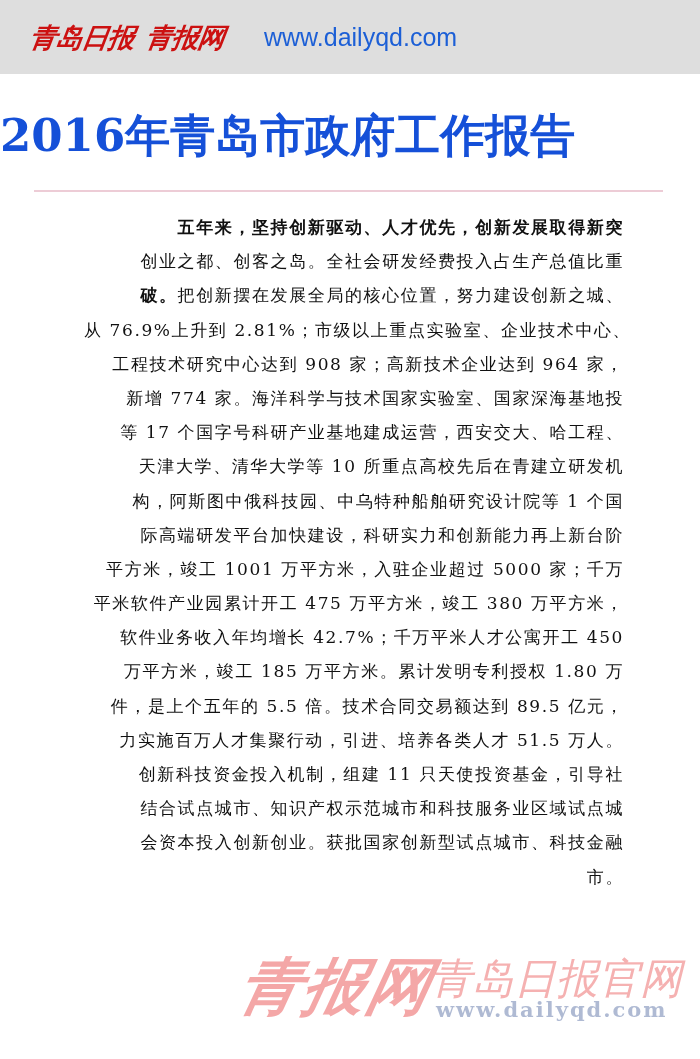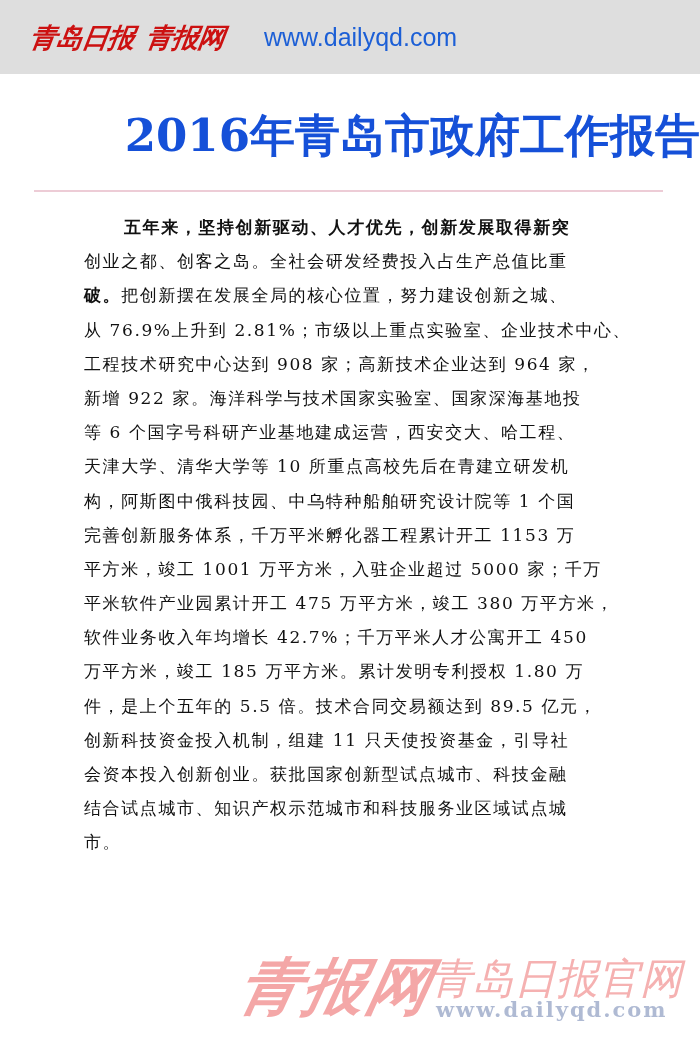--- a/index.html
+++ b/index.html
@@ -25,38 +25,39 @@
   }
   .logo .gap { display: inline-block; width: 12px; }
   .site-url {
     position: absolute; left: 264px; top: 20px;
     font-family: "Liberation Sans", "DejaVu Sans", sans-serif;
     font-size: 25px; color: #1c5fd6;
     line-height: 34px;
   }
   .title {
     position: absolute; left: 0; top: 106px; width: 700px;
-    text-align: right;
+    text-align: left;
     font-family: "DejaVu Serif", "Liberation Serif", serif;
     font-weight: bold; font-size: 45px;
     color: #1550d8; line-height: 60px;
     letter-spacing: 0px;
   }
   .divider {
     position: absolute; left: 34px; top: 190px; width: 629px; height: 2px;
     background: #edccd6;
   }
   .article {
     position: absolute; left: 84px; top: 210px; width: 540px;
     font-family: "DejaVu Serif", "Liberation Serif", serif;
     font-size: 17px; color: #111111;
   }
   .line {
     height: 34.2px; line-height: 34.2px; white-space: nowrap;
     letter-spacing: 1.6px;
+    text-align: right;
   }
   .line.first { padding-left: 40px; }
   .bold { font-weight: bold; }
   .watermark {
     position: absolute; left: 240px; top: 945px; width: 440px; height: 100px;
     pointer-events: none;
   }
   .wm-cn {
     position: absolute; left: 0; top: 0;
     font-family: "DejaVu Serif", serif; font-style: italic; font-weight: bold;
@@ -91,33 +92,34 @@
 <div class="title">2016年青岛市政府工作报告</div>
 
 <div class="divider"></div>
 
 <div class="article">
   <div class="line first bold">五年来，坚持创新驱动、人才优先，创新发展取得新突</div>
   <div class="line">创业之都、创客之岛。全社会研发经费投入占生产总值比重</div>
   <div class="line"><span class="bold">破。</span><span>把创新摆在发展全局的核心位置，努力建设创新之城、</span></div>
   <div class="line">从 76.9%上升到 2.81%；市级以上重点实验室、企业技术中心、</div>
   <div class="line">工程技术研究中心达到 908 家；高新技术企业达到 964 家，</div>
-  <div class="line">新增 922 家。海洋科学与技术国家实验室、国家深海基地投</div>
-  <div class="line">等 6 个国字号科研产业基地建成运营，西安交大、哈工程、</div>
+  <div class="line">新增 774 家。海洋科学与技术国家实验室、国家深海基地投</div>
+  <div class="line">等 17 个国字号科研产业基地建成运营，西安交大、哈工程、</div>
   <div class="line">天津大学、清华大学等 10 所重点高校先后在青建立研发机</div>
   <div class="line">构，阿斯图中俄科技园、中乌特种船舶研究设计院等 1 个国</div>
-  <div class="line">完善创新服务体系，千万平米孵化器工程累计开工 1153 万</div>
+  <div class="line">际高端研发平台加快建设，科研实力和创新能力再上新台阶</div>
   <div class="line">平方米，竣工 1001 万平方米，入驻企业超过 5000 家；千万</div>
   <div class="line">平米软件产业园累计开工 475 万平方米，竣工 380 万平方米，</div>
   <div class="line">软件业务收入年均增长 42.7%；千万平米人才公寓开工 450</div>
   <div class="line">万平方米，竣工 185 万平方米。累计发明专利授权 1.80 万</div>
   <div class="line">件，是上个五年的 5.5 倍。技术合同交易额达到 89.5 亿元，</div>
+  <div class="line">力实施百万人才集聚行动，引进、培养各类人才 51.5 万人。</div>
   <div class="line">创新科技资金投入机制，组建 11 只天使投资基金，引导社</div>
+  <div class="line">结合试点城市、知识产权示范城市和科技服务业区域试点城</div>
   <div class="line">会资本投入创新创业。获批国家创新型试点城市、科技金融</div>
-  <div class="line">结合试点城市、知识产权示范城市和科技服务业区域试点城</div>
   <div class="line">市。</div>
 </div>
 
 <div class="watermark">
   <div class="wm-cn">青报网</div>
   <div class="wm-cn2">青岛日报官网</div>
   <div class="wm-url">www.dailyqd.com</div>
 </div>
 
 </body></html>

